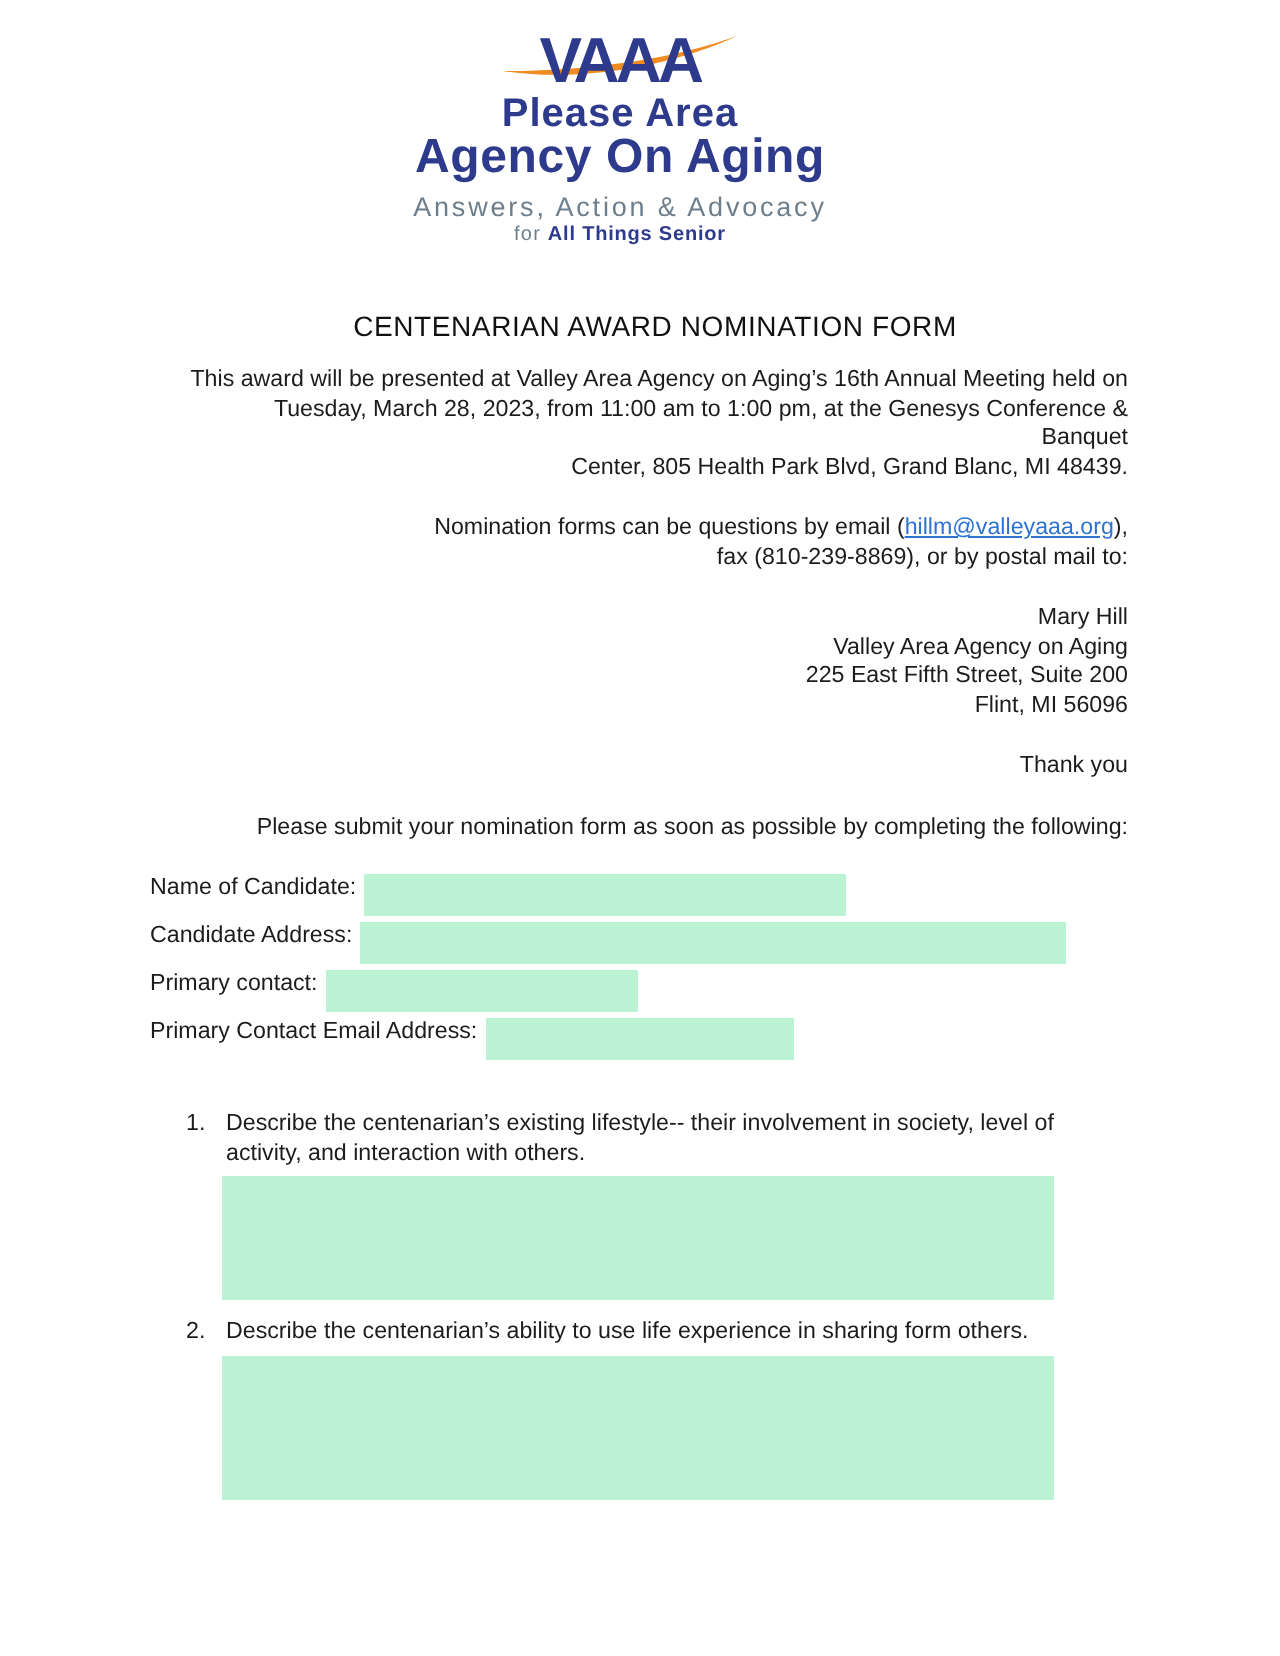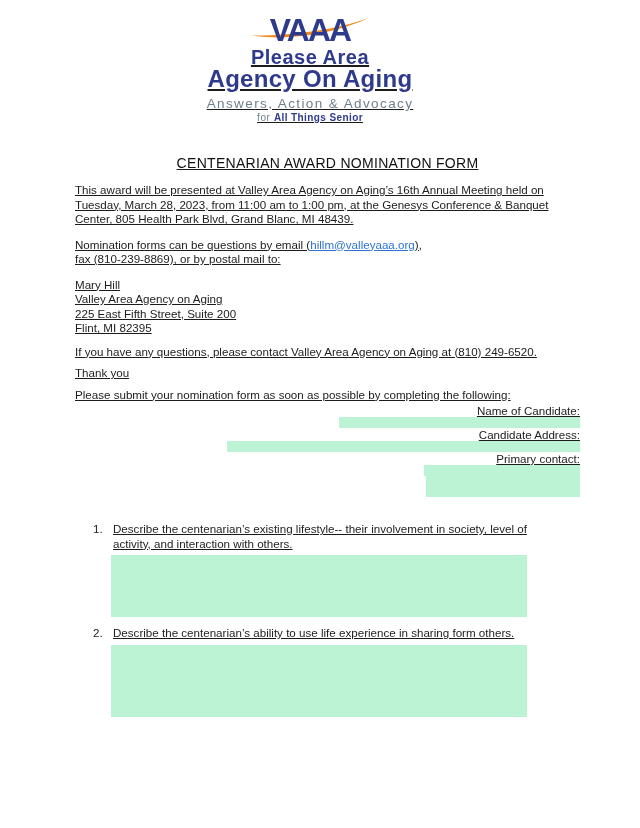--- a/index.html
+++ b/index.html
@@ -1,39 +1,39 @@
 <!DOCTYPE html>
 <html><head>
 <meta charset="utf-8">
 <style>
   html,body{margin:0;padding:0;background:#fff;}
   .page{
     position:relative;width:640px;height:828px;overflow:hidden;background:#ffffff;
-    font-family:"Liberation Sans", sans-serif;color:#1c1c1c;text-decoration:underline;
+    font-family:"Liberation Sans", sans-serif;color:#1c1c1c;
   }
   .content{padding:0 60px 0 75px;}
   
   .logo{width:260px;margin:14px auto 0;transform:translateX(-10px);text-align:center;}
   .logo svg{display:block;margin:0 auto 4px;}
   .logo-name1{font-size:20px;line-height:19px;font-weight:bold;letter-spacing:.5px;}
   .logo-name2{font-size:24px;line-height:23px;font-weight:bold;letter-spacing:.3px;}
   .logo-tagline{margin-top:7px;font-size:13.5px;line-height:14px;letter-spacing:1.4px;}
   .logo-tagline2{font-size:10px;line-height:14px;letter-spacing:.6px;}
   .logo-tagline2 b{letter-spacing:.4px;}
   
   .doc-title{margin:30px 0 0;text-align:center;font-size:14px;line-height:16px;
     font-weight:normal;letter-spacing:.3px;color:#111;}
-  p{margin:0;font-size:11.6px;line-height:14.5px;}
+  p{margin:16px;font-size:11.6px;line-height:14.5px;text-align:right;}
   .preline{white-space:pre-line;}
   .mt12{margin-top:12px;} .mt11{margin-top:11px;} .mt9{margin-top:9px;}
   .mt7{margin-top:7px;}
   a.email-link{text-decoration:underline;cursor:pointer;}
   
   .fields{margin-top:2px;}
-  .field-row{display:flex;align-items:flex-end;height:24px;flex-direction:column;}
+  .field-row{display:flex;align-items:flex-start;height:24px;}
   .field-label{font-size:11.6px;white-space:nowrap;}
   .field-box{height:21px;margin-left:4px;}
   
   .essay{margin-top:22px;}
   .essay-item{position:relative;padding-left:38px;}
   .essay-item + .essay-item{margin-top:9px;}
   .essay-num{position:absolute;left:18px;top:0;font-size:11.6px;line-height:14.5px;}
   .essay-text{font-size:11.6px;line-height:14.5px;max-width:455px;}
   .answer-box{width:416px;margin-left:-2px;margin-top:4px;}
 </style>
@@ -59,40 +59,40 @@
 
     <p class="preline mt12">This award will be presented at Valley Area Agency on Aging’s 16th Annual Meeting held on
 Tuesday, March 28, 2023, from 11:00 am to 1:00 pm, at the Genesys Conference &amp; Banquet
 Center, 805 Health Park Blvd, Grand Blanc, MI 48439.</p>
 
     <p class="mt11"><span>Nomination forms can be questions by email (</span><a class="email-link" style="color:#2e73d2">hillm@valleyaaa.org</a><span>),</span><br><span>fax (810-239-8869), or by postal mail to:</span></p>
 
     <p class="preline mt11">Mary Hill
 Valley Area Agency on Aging
 225 East Fifth Street, Suite 200
-Flint, MI 82395</p>
+Flint, MI 56096</p>
 
-    <p class="mt9">If you have any questions, please contact Valley Area Agency on Aging at (810) 249-6520.</p>
     <p class="mt7">Thank you</p>
     <p class="mt7">Please submit your nomination form as soon as possible by completing the following:</p>
 
     <div class="fields">
         <div class="field-row">
           <span class="field-label">Name of Candidate:</span>
           <div class="field-box" style="width: 241px; background: rgb(188, 243, 213);"></div>
         </div>
         <div class="field-row">
           <span class="field-label">Candidate Address:</span>
           <div class="field-box" style="width: 353px; background: rgb(188, 243, 213);"></div>
         </div>
         <div class="field-row">
           <span class="field-label">Primary contact:</span>
           <div class="field-box" style="width: 156px; background: rgb(188, 243, 213);"></div>
         </div>
         <div class="field-row">
+          <span class="field-label">Primary Contact Email Address:</span>
           <div class="field-box" style="width: 154px; background: rgb(188, 243, 213);"></div>
         </div>
       </div>
 
     <div class="essay">
       <div class="essay-item">
         <span class="essay-num">1.</span>
         <div class="essay-text preline">Describe the centenarian’s existing lifestyle-- their involvement in society, level of
 activity, and interaction with others.</div>
         <div class="answer-box" style="height: 62px; background: rgb(188, 243, 213);"></div>

